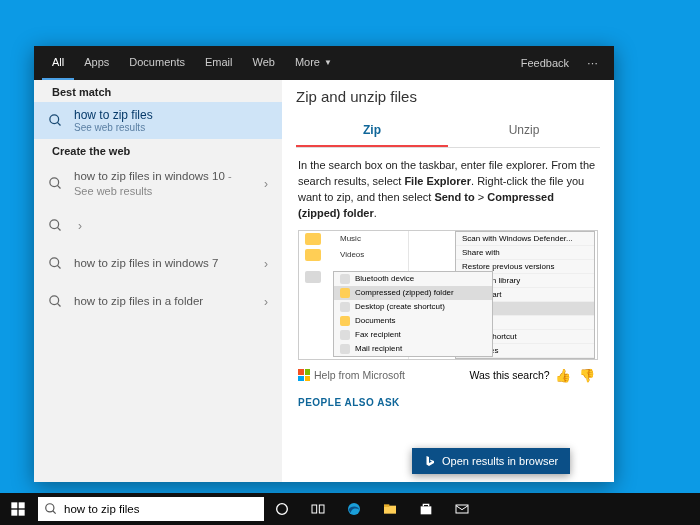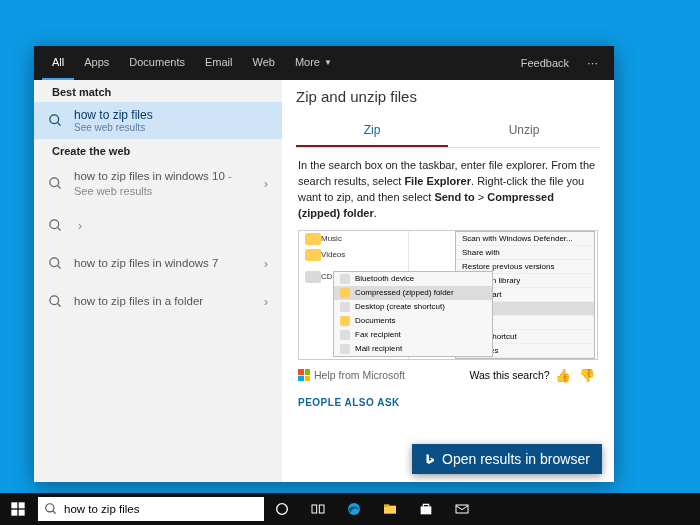--- a/index.html
+++ b/index.html
@@ -21,41 +21,41 @@
   .bm-title{color:#063a6a;font-size:12px}
   .bm-sub{color:#5a7fa3;font-size:10px}
   .web-item{display:flex;align-items:center;padding:8px 10px;gap:8px;color:#555;position:relative}
   .web-item .txt{flex:1;font-size:11.5px;line-height:1.25}
   .web-item .sub{color:#888;font-size:11px}
   .chev{color:#888;font-size:12px;padding:0 4px}
   .right-col{flex:1;background:#fff;padding:4px 14px 0;overflow:hidden;position:relative}
   .detail-title{font-size:15px;color:#333;margin:4px 0 10px}
   .detail-tabs{display:flex;border-bottom:1px solid #ddd;font-size:12px}
   .dtab{flex:1;text-align:center;padding:8px 0;color:#666;cursor:pointer;border-bottom:2px solid transparent}
-  .dtab.active{color:#0f6699;border-bottom:2px solid #7f1d1d;font-weight:400}
+  .dtab.active{color:#0f6699;border-bottom:2px solid #ef4444;font-weight:700}
   .detail-desc{font-size:11px;line-height:1.45;color:#222;margin:10px 2px 8px}
   .shot{border:1px solid #ccc;height:130px;position:relative;background:#fff;overflow:hidden;margin:0 2px}
   .shot-left{position:absolute;top:0;left:0;width:110px;height:100%;background:#fff;border-right:1px solid #e5e5e5;font-size:8px;color:#333}
-  .fe-item{display:flex;align-items:center;gap:0;padding:2px 6px}
+  .fe-item{display:flex;align-items:center;gap:19px;padding:2px 6px}
   .fe-icon{width:16px;height:12px;background:#ffce55;border-radius:2px}
   .fe-icon.drive{background:#d9d9d9}
   .ctx{position:absolute;bottom:2px;left:34px;width:160px;background:#f7f7f7;border:1px solid #bcbcbc;font-size:8px}
   .ctx div{padding:2px 6px;display:flex;align-items:center;gap:5px}
   .ctx .ci{width:10px;height:10px;background:#ddd;border-radius:2px}
   .ctx .r4 .ci{background:#ffce55}
   .ctx2{position:absolute;top:0;right:2px;width:140px;background:#f7f7f7;border:1px solid #bcbcbc;font-size:8px}
   .ctx2 div{padding:2px 6px;border-bottom:1px solid #eee}
   .ctx2 .hl{background:#dcdcdc}
   .help-row{display:flex;align-items:center;justify-content:space-between;margin:8px 2px 0;font-size:10.5px}
   .help-left{display:flex;align-items:center;gap:4px;color:#666}
   .mslogo{width:12px;height:12px;display:inline-grid;grid-template-columns:1fr 1fr;grid-template-rows:1fr 1fr;gap:1px}
   .mslogo span:nth-child(1){background:#f25022}.mslogo span:nth-child(2){background:#7fba00}.mslogo span:nth-child(3){background:#00a4ef}.mslogo span:nth-child(4){background:#ffb900}
   .thumbs{color:#0f6699;font-size:13px;letter-spacing:2px}
   .paa{margin:14px 2px 0;font-size:10px;font-weight:700;color:#0f6699;letter-spacing:.5px}
-  .open-browser{position:absolute;bottom:8px;left:130px;background:#0b4f87;color:#fff;font-size:14px;padding:7px 12px;display:flex;align-items:center;gap:6px;box-shadow:0 2px 8px rgba(0,0,0,.4)}
+  .open-browser{position:absolute;bottom:8px;left:130px;background:#0b4f87;color:#fff;font-size:11px;padding:7px 12px;display:flex;align-items:center;gap:6px;box-shadow:0 2px 8px rgba(0,0,0,.4)}
   .binglogo{width:12px;height:12px}
   .taskbar{position:absolute;bottom:0;left:0;width:700px;height:32px;background:#101010;display:flex;align-items:center}
   .tb-btn{width:36px;height:32px;display:flex;align-items:center;justify-content:center;color:#fff}
   .tb-btn svg{width:16px;height:16px}
   .searchbox{width:226px;height:24px;background:#fff;display:flex;align-items:center;padding:0 6px;gap:6px;margin-left:2px}
   .searchbox input{border:none;outline:none;font-size:11.5px;flex:1;background:transparent}
   .searchbox svg{width:14px;height:14px;color:#555}
 </style>
 </head>
 <body>

